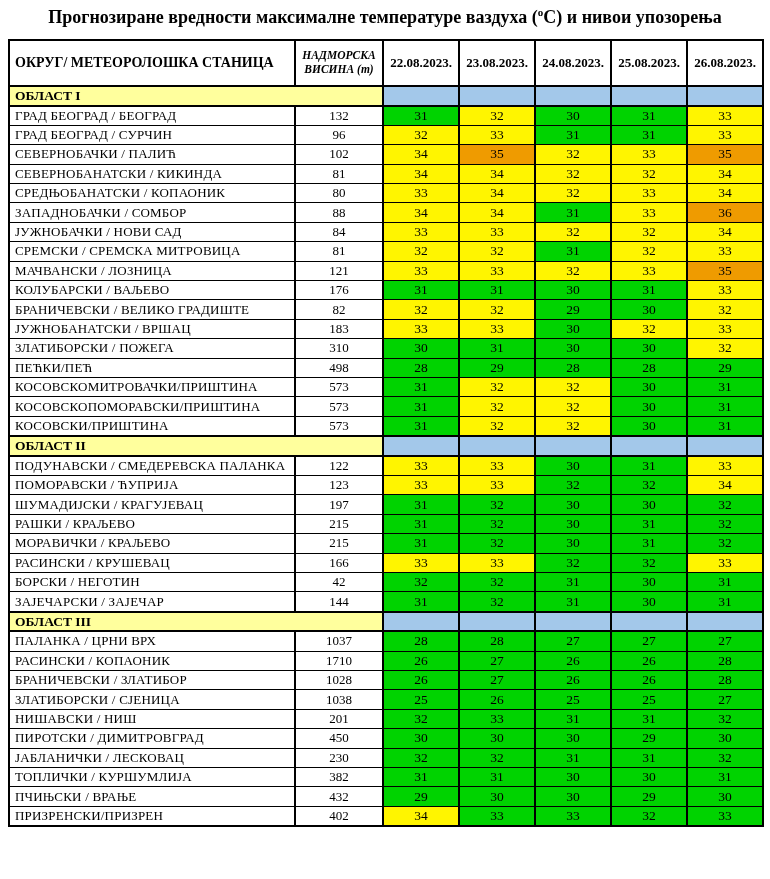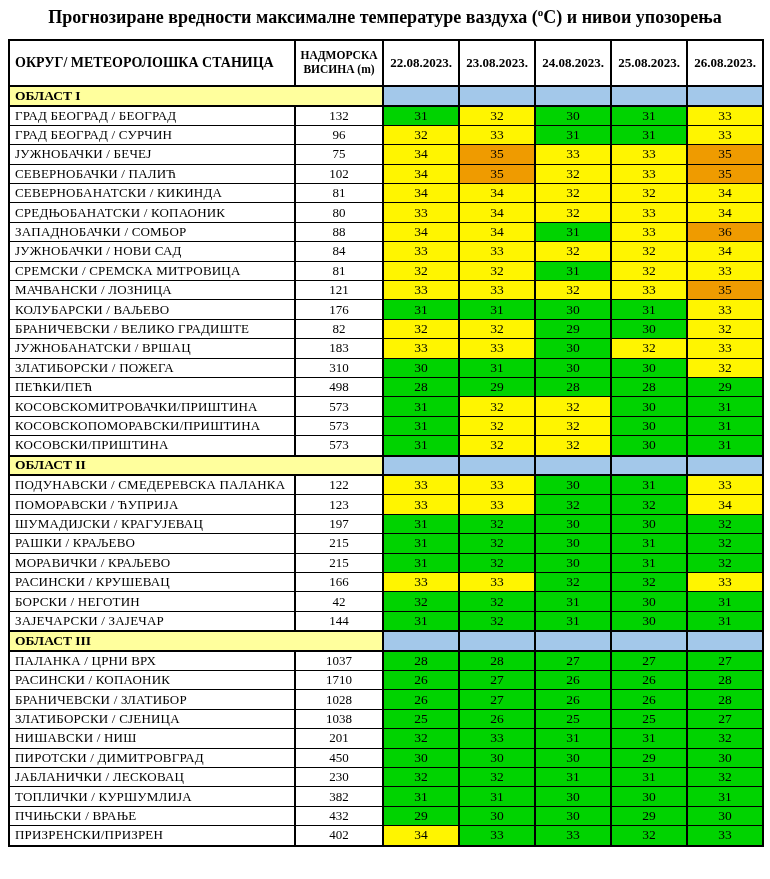--- a/index.html
+++ b/index.html
@@ -50,20 +50,21 @@
   th.station-h {
     text-align: left;
     font-size: 14px;
     padding-left: 5px;
   }
   th.alt-h {
     font-size: 11.5px;
     white-space: normal;
     line-height: 1.2;
     text-align: center;
+    font-style: italic;
   }
   th.date-h {
     font-size: 13px;
     text-align: center;
   }
   tr.section-row td {
     border-top-width: 2px;
     border-bottom-width: 2px;
     height: 17.5px;
   }
@@ -138,29 +139,20 @@
         <tr class="data-row">
           <td class="station">ГРАД БЕОГРАД / СУРЧИН</td>
           <td class="alt">96</td>
           <td class="val" style="background: rgb(255, 245, 0);">32</td>
           <td class="val" style="background: rgb(255, 245, 0);">33</td>
           <td class="val" style="background: rgb(0, 211, 0);">31</td>
           <td class="val" style="background: rgb(0, 211, 0);">31</td>
           <td class="val" style="background: rgb(255, 245, 0);">33</td>
         </tr>
         <tr class="data-row">
-          <td class="station">ЈУЖНОБАЧКИ / БЕЧЕЈ</td>
-          <td class="alt">75</td>
-          <td class="val" style="background: rgb(255, 245, 0);">34</td>
-          <td class="val" style="background: rgb(239, 155, 0);">35</td>
-          <td class="val" style="background: rgb(255, 245, 0);">33</td>
-          <td class="val" style="background: rgb(255, 245, 0);">33</td>
-          <td class="val" style="background: rgb(239, 155, 0);">35</td>
-        </tr>
-        <tr class="data-row">
           <td class="station">СЕВЕРНОБАЧКИ / ПАЛИЋ</td>
           <td class="alt">102</td>
           <td class="val" style="background: rgb(255, 245, 0);">34</td>
           <td class="val" style="background: rgb(239, 155, 0);">35</td>
           <td class="val" style="background: rgb(255, 245, 0);">32</td>
           <td class="val" style="background: rgb(255, 245, 0);">33</td>
           <td class="val" style="background: rgb(239, 155, 0);">35</td>
         </tr>
         <tr class="data-row">
           <td class="station">СЕВЕРНОБАНАТСКИ / КИКИНДА</td>

